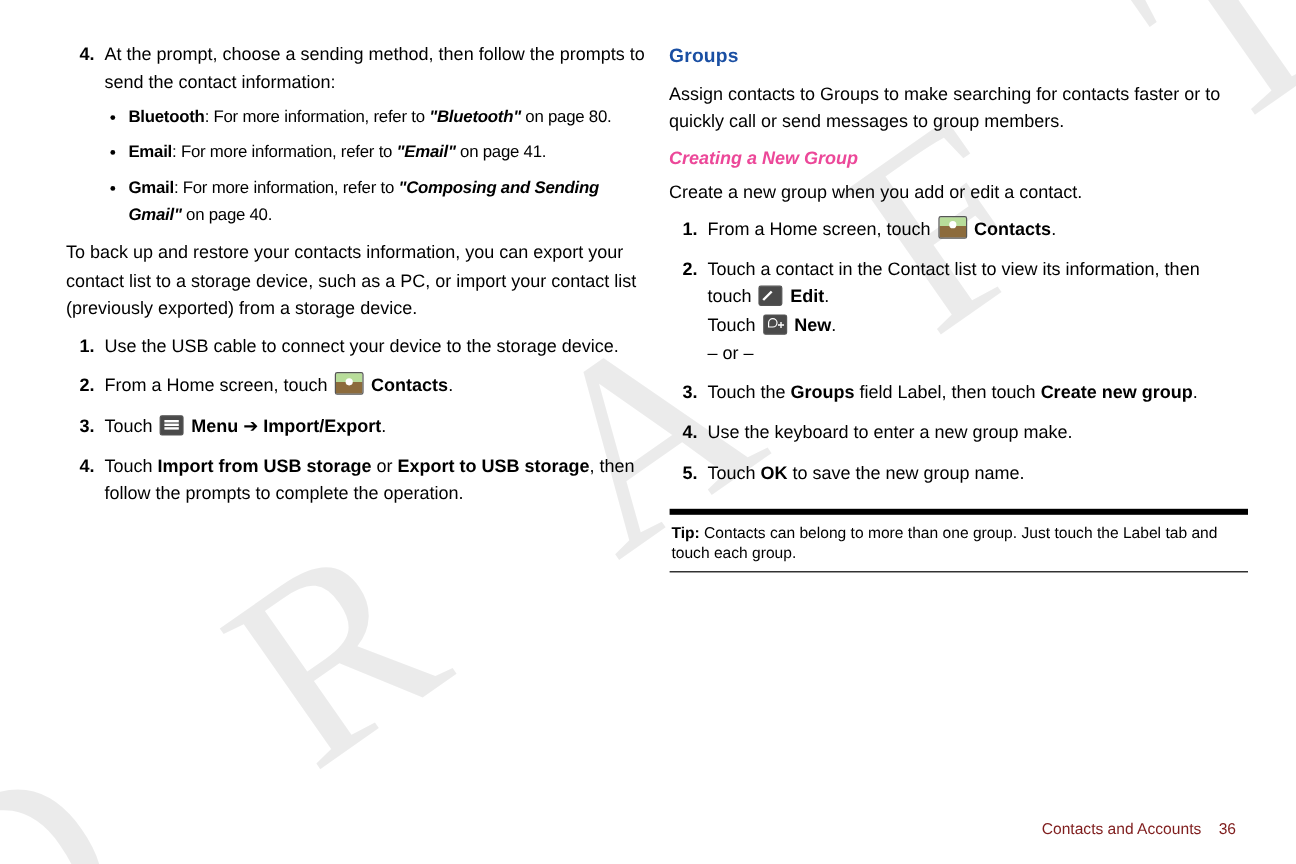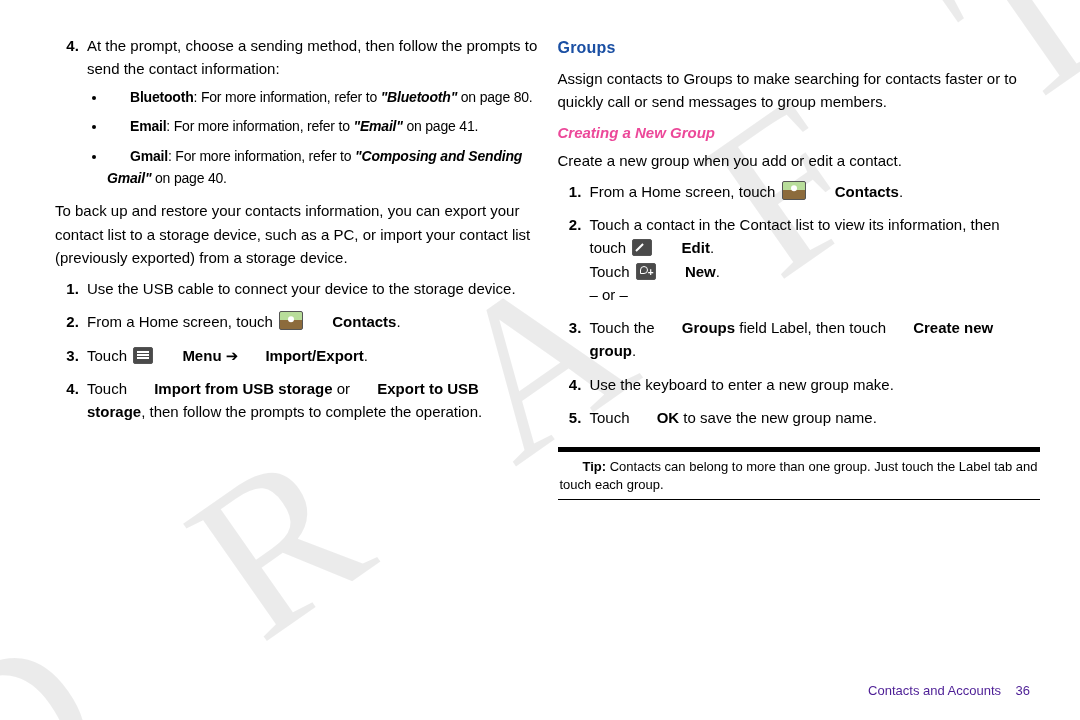--- a/index.html
+++ b/index.html
@@ -132,24 +132,24 @@
     padding: 6px 2px;
     margin-top: 18px;
     font-size: 13px;
     line-height: 1.35;
   }
   .footer {
     position: absolute;
     bottom: 22px;
     right: 50px;
     font-size: 13px;
-    color: #4c1d95;
+    color: #7f1d1d;
   }
   .suboption { margin-left: 0; }
-  b { font-weight: bold; margin-left: 23px; }
+  b { font-weight: bold; }
 </style>
 </head>
 <body>
 
 <div class="watermark">D R A F T</div>
 
 <div class="page">
 
   <div class="col">
     <ol class="numlist" start="4">

